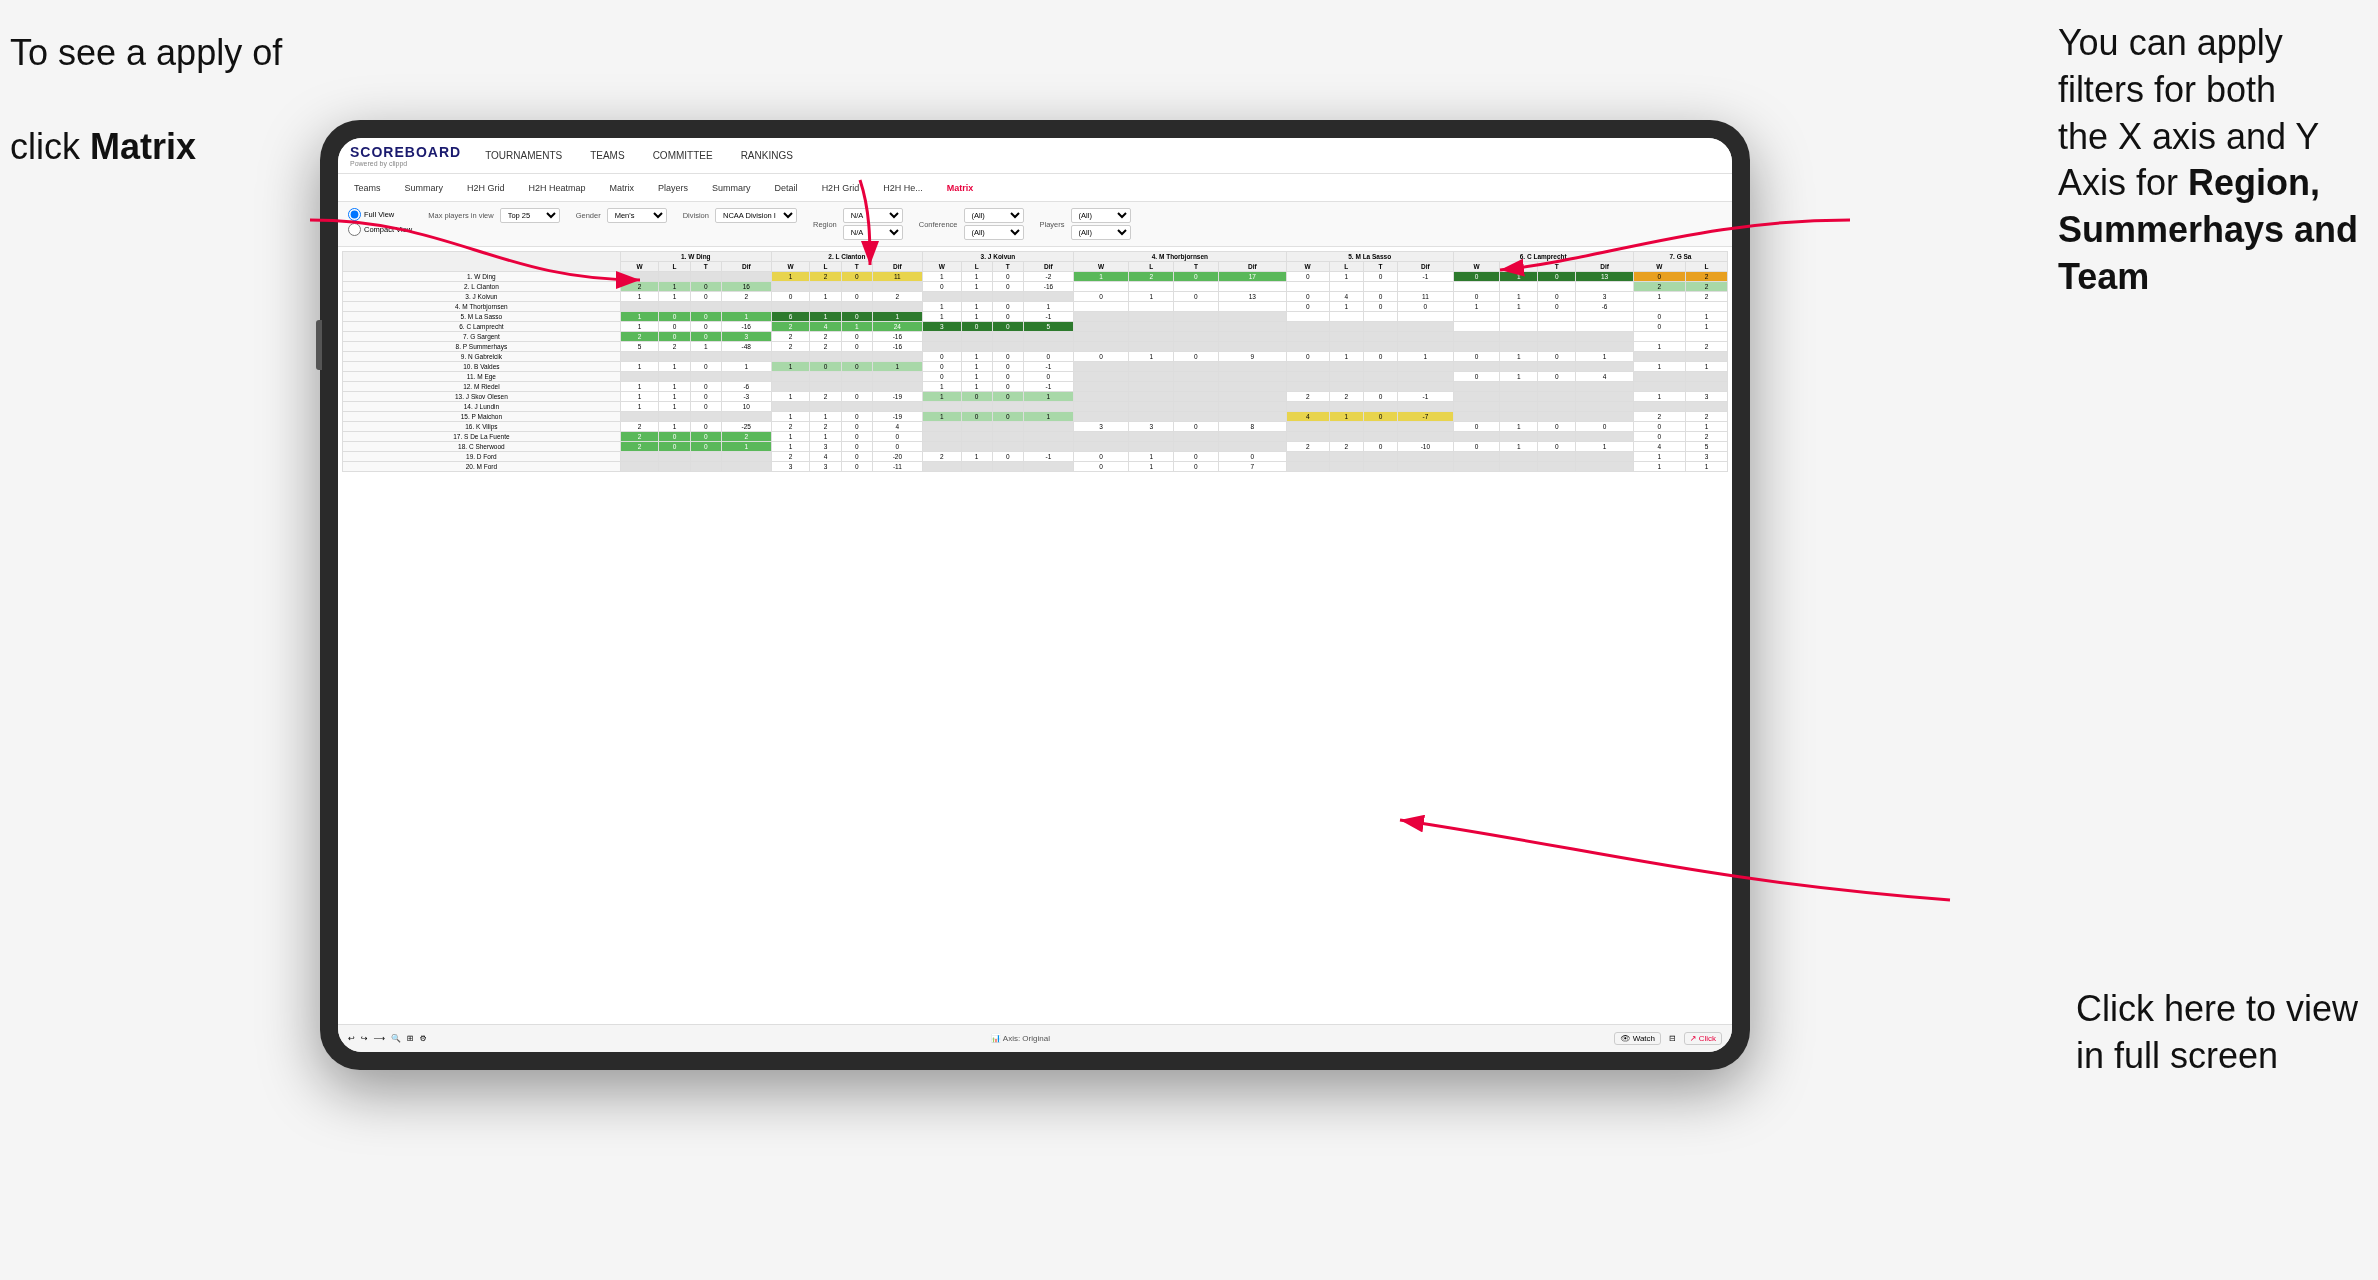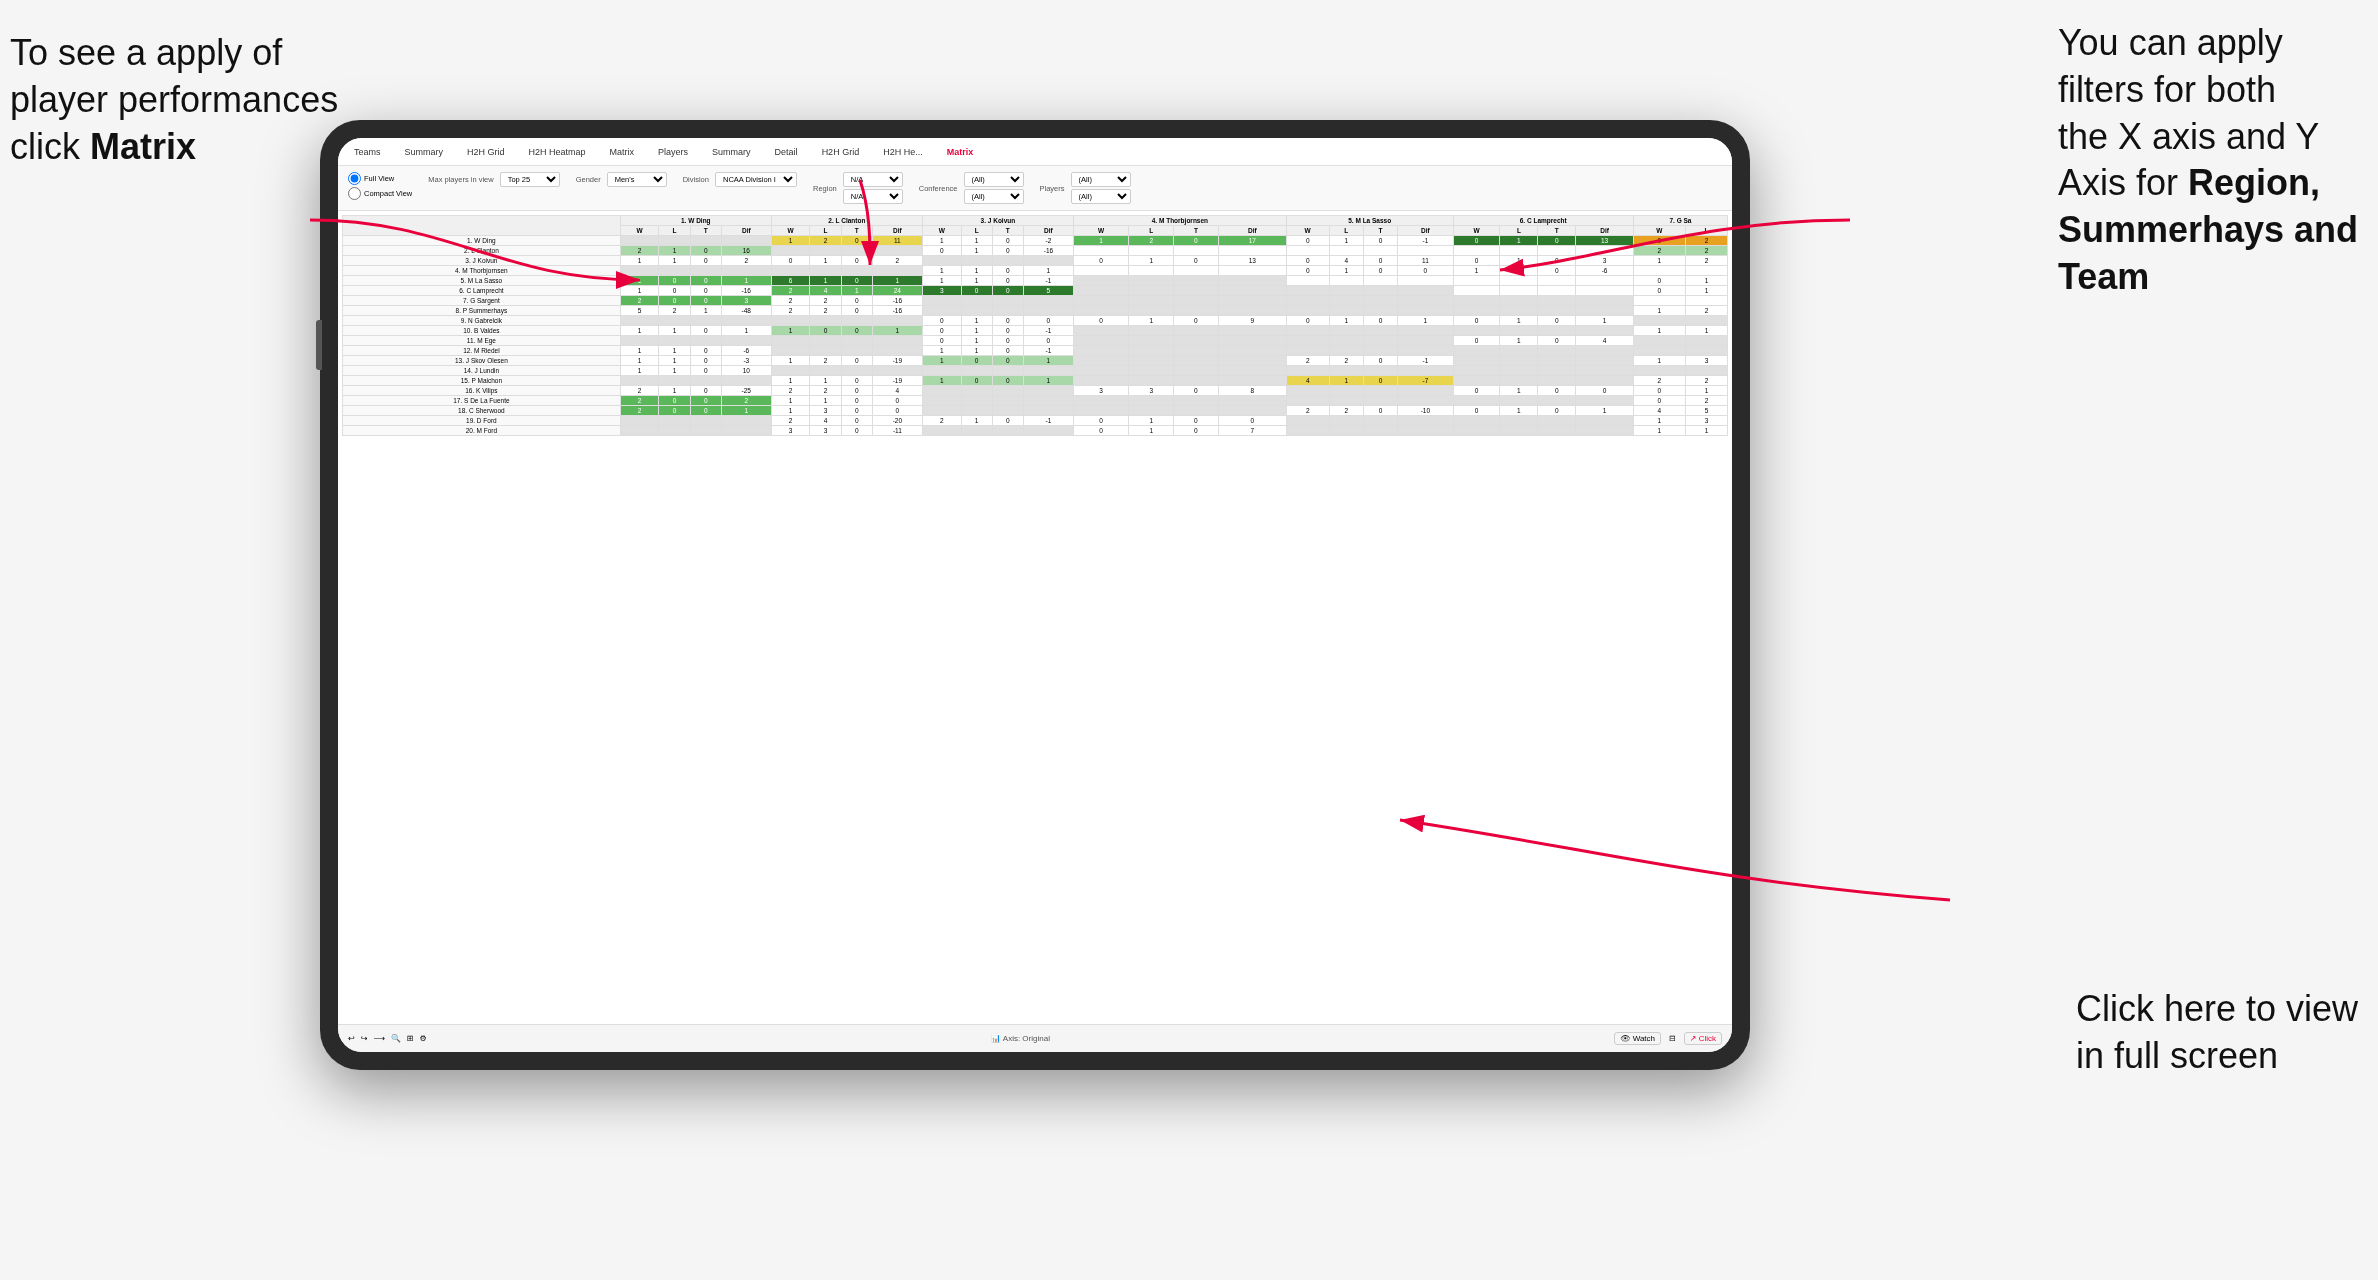--- a/index.html
+++ b/index.html
@@ -293,21 +293,21 @@
       height: 50px;
       background: #555;
       border-radius: 3px 0 0 3px;
     }
   </style>
 </head>
 <body>
 
 <div class="annotation-top-left">
   <span>To see a apply of</span><br>
-  <span>player performances</span><br>
+  <br>
   <span>click <strong>Matrix</strong></span>
 </div>
 
 <div class="annotation-top-center">
   <br>
 </div>
 
 <div class="annotation-top-right">
   <span>You  can apply</span><br>
   <span>filters for both</span><br>
@@ -320,20 +320,32 @@
 <div class="annotation-bottom-right">
   <span>Click here to view</span><br>
   <span>in full screen</span>
 </div>
 
 <div class="tablet-frame">
   <div class="tablet-side-btn"></div>
   <div class="tablet-screen">
     <div class="main-content">
 
+      <div class="app-header">
+        <div class="logo-area">
+          <span class="logo-text">SCOREBOARD</span>
+          <span class="logo-sub">Powered by clippd</span>
+        </div>
+        <div class="nav-items">
+          <span class="nav-item">TOURNAMENTS</span>
+          <span class="nav-item">TEAMS</span>
+          <span class="nav-item">COMMITTEE</span>
+          <span class="nav-item">RANKINGS</span>
+        </div>
+      </div>
 
       <div class="sub-nav">
         <span class="sub-nav-item">Teams</span>
         <span class="sub-nav-item">Summary</span>
         <span class="sub-nav-item">H2H Grid</span>
         <span class="sub-nav-item">H2H Heatmap</span>
         <span class="sub-nav-item">Matrix</span>
         <span class="sub-nav-item">Players</span>
         <span class="sub-nav-item">Summary</span>
         <span class="sub-nav-item">Detail</span>

